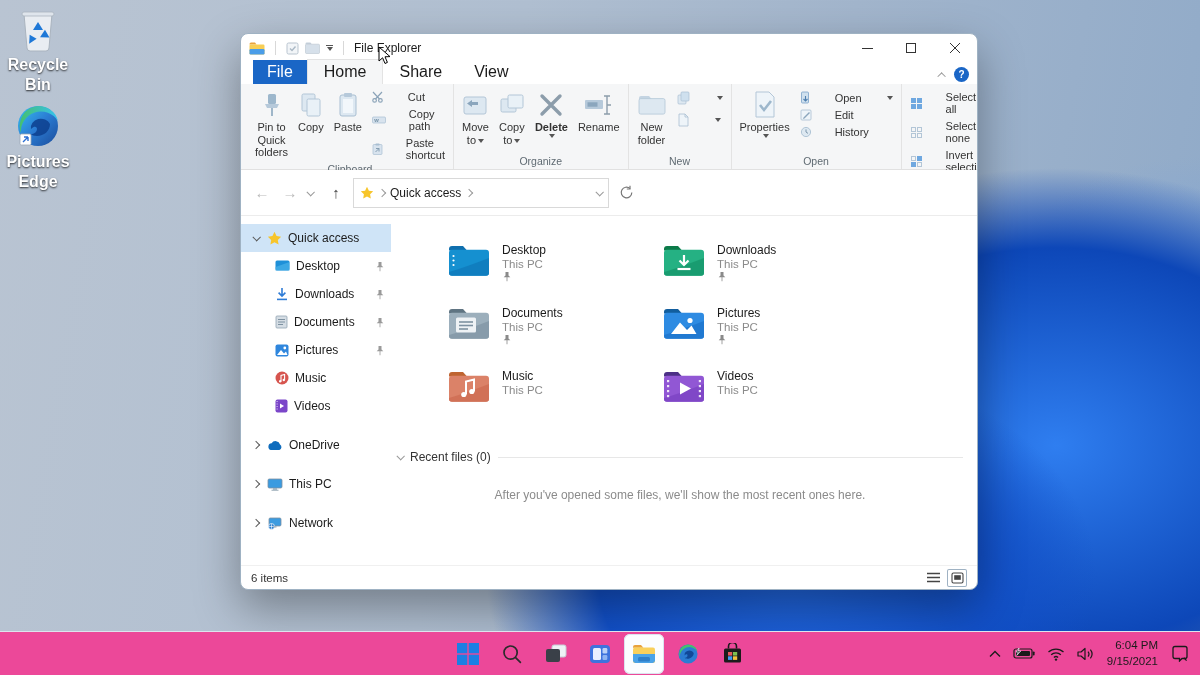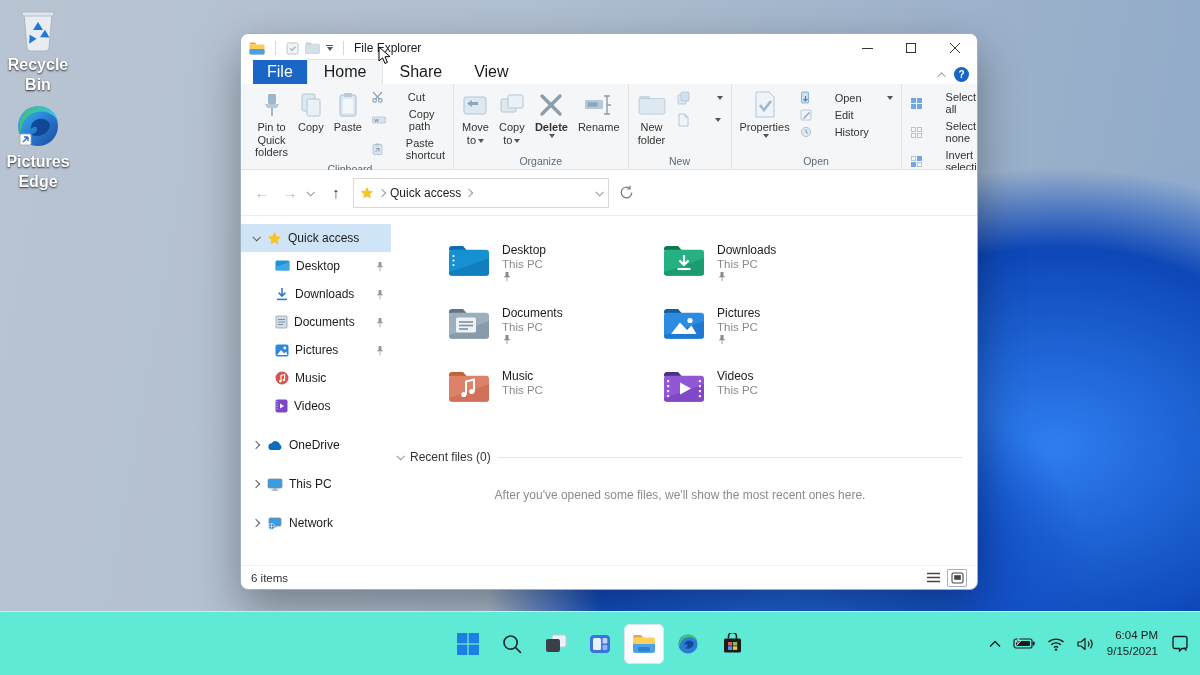--- a/index.html
+++ b/index.html
@@ -76,21 +76,21 @@
   .tile .tinfo{display:flex;flex-direction:column;gap:1px;padding-top:1px;}
   .tile .tname{font-size:12px;color:#1b1b1b;}
   .tile .tloc{font-size:11.5px;color:#8b8b8b;}
   .recent-head{margin-top:21px;}
   .recent-msg{margin-top:24px;text-align:center;font-size:12px;color:#8b8b8b;}
   
   .statusbar{height:24px;flex:none;display:flex;align-items:center;padding:0 10px;font-size:11.5px;color:#333;border-top:1px solid #f0f0f0;}
   .view-btns{margin-left:auto;display:flex;gap:4px;align-items:center;}
   .view-btn{width:20px;height:18px;display:flex;align-items:center;justify-content:center;border-radius:2px;}
   
-  .taskbar{position:absolute;left:0;bottom:0;width:1200px;height:64px;background:#5eead4;border-top:1px solid #dde4ee;display:flex;align-items:center;}
+  .taskbar{position:absolute;left:0;bottom:0;width:1200px;height:44px;background:#ec4899;border-top:1px solid #dde4ee;display:flex;align-items:center;}
   .tb-center{position:absolute;left:50%;top:0;height:100%;transform:translateX(-50%);display:flex;align-items:center;gap:4px;}
   .tb-btn{width:40px;height:40px;border-radius:6px;display:flex;align-items:center;justify-content:center;}
   .tb-btn.active{background:#fbfdff;box-shadow:inset 0 0 0 1px #dbe3ee;}
   .tray{position:absolute;right:6px;top:0;height:100%;display:flex;align-items:center;gap:2px;}
   .tray-btn{height:38px;padding:0 5px;border-radius:6px;display:flex;align-items:center;justify-content:center;}
   .clock{display:flex;flex-direction:column;align-items:flex-end;justify-content:center;font-size:11.5px;color:#1b1b1b;line-height:1.35;padding:0 6px;}
   
   .cursor{position:absolute;left:378px;top:46px;z-index:50;pointer-events:none;}
   
   svg{display:block;}

